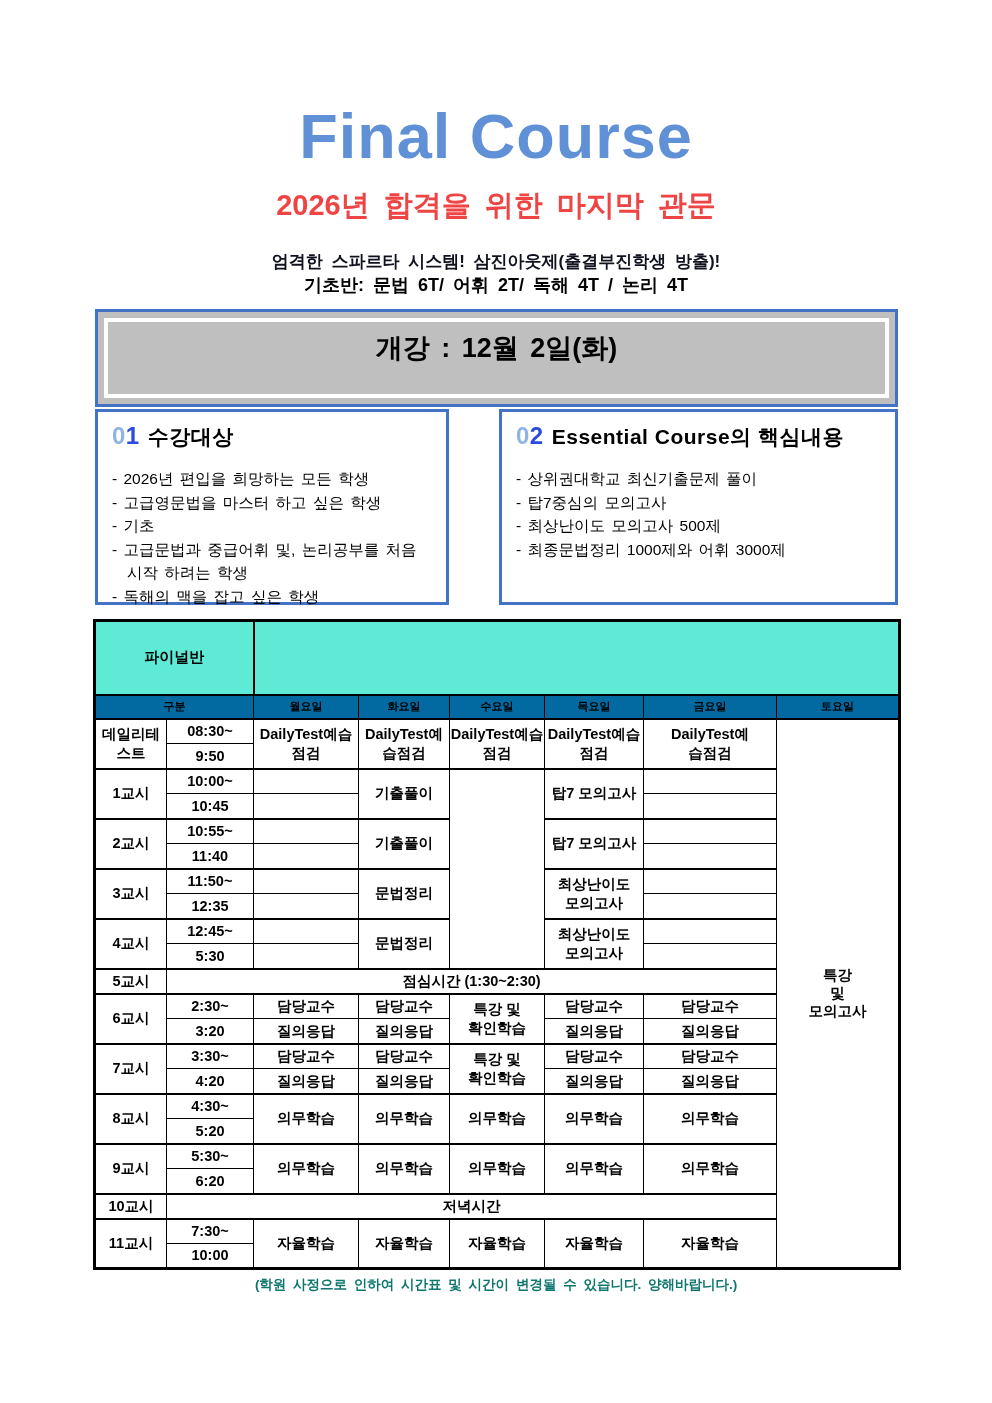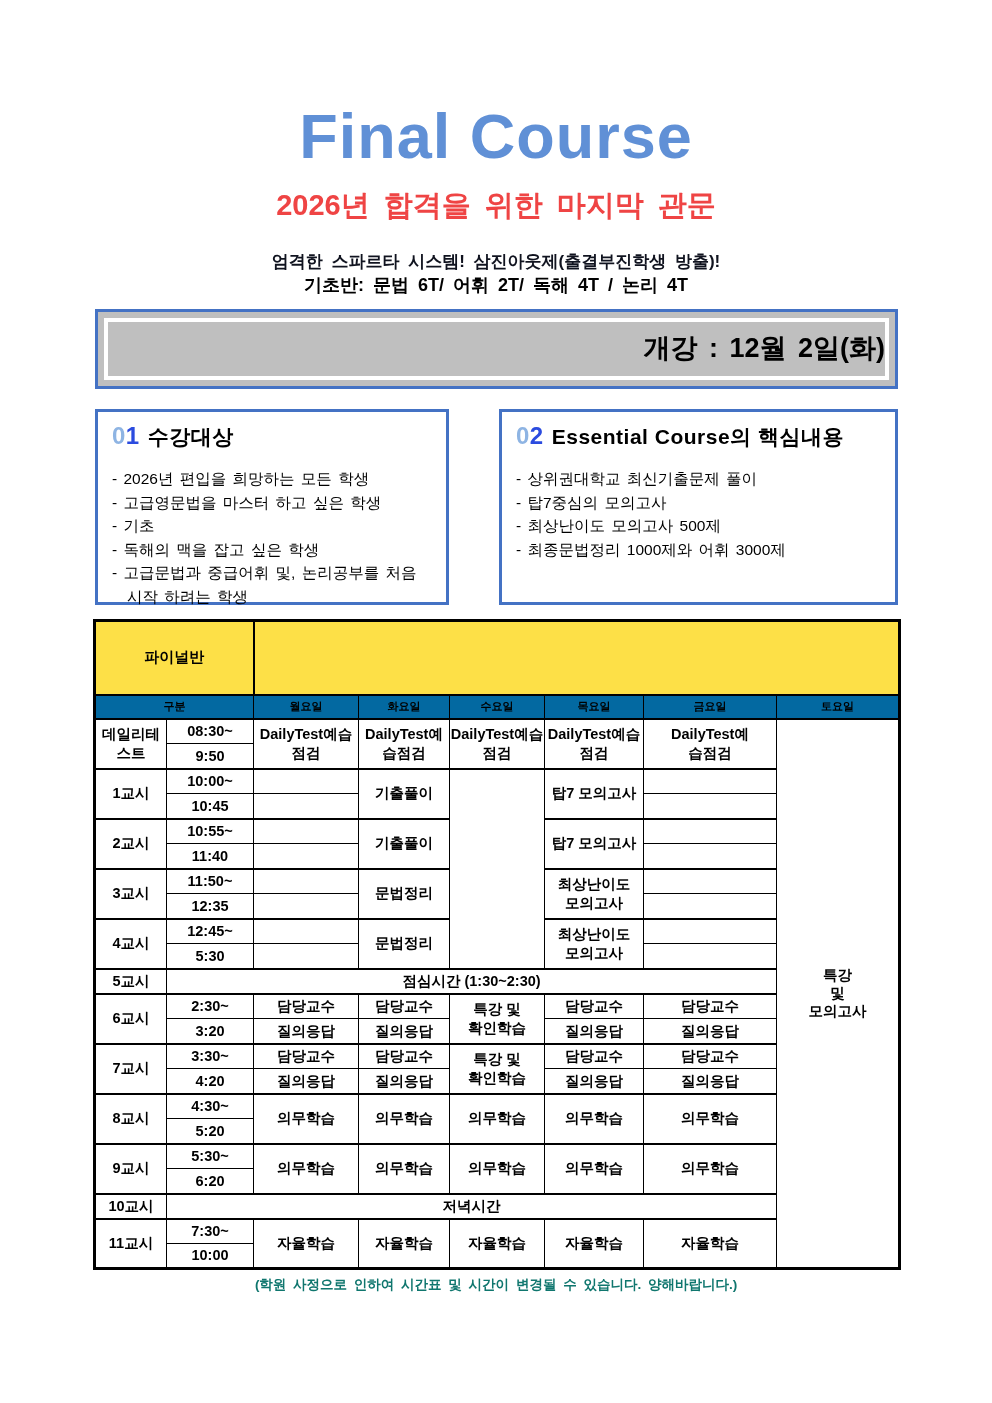--- a/index.html
+++ b/index.html
@@ -13,22 +13,22 @@
   .title { top:84px; font-size:63px; font-weight:700; color:#6090D6; letter-spacing:1px; }
   .subtitle { top:170px; font-size:29px; font-weight:700; color:#FF6600; word-spacing:6px; }
   .sys-line1 { top:234px; font-size:17px; font-weight:700; color:#10131f; word-spacing:4px; }
   .sys-line2 { top:257px; font-size:18px; font-weight:700; color:#000; word-spacing:4px; }
 
   .banner {
     position:absolute; top:293px; left:95px; width:803px;
     border:3px solid #4472C4; background:#BFBFBF; padding:6px;
   }
   .banner-inner {
-    border:4px solid #ffffff; text-align:right;
-    font-size:27px; font-weight:700; padding:8px 0 10px 0; color:#000;
+    border:4px solid #ffffff; text-align:center;
+    font-size:27px; font-weight:700; padding:8px 0 28px 0; color:#000;
     word-spacing:4px;
   }
 
   .info-box {
     position:absolute; top:393px; height:196px; background:#fff;
     border:3px solid #4472C4; padding:8px 12px 8px 14px;
   }
   .info-box.left  { left:95px;  width:354px; }
   .info-box.right { left:499px; width:399px; }
   .box-title { font-size:21px; font-weight:700; margin:2px 0 16px 0; letter-spacing:0.5px; }
@@ -42,21 +42,21 @@
     position:absolute; top:603px; left:93px; width:805px;
     border-collapse:collapse; table-layout:fixed;
     border:3px solid #000;
   }
   table.schedule td {
     border:1px solid #000; text-align:center; vertical-align:middle;
     font-weight:700; font-size:14.5px; padding:0; white-space:pre-line;
     overflow:hidden; background:#fff; line-height:1.25;
   }
   tr.class-row { height:74px; }
-  tr.class-row td { background:#fde047; border-width:2px; font-size:15px; }
+  tr.class-row td { background:#5eead4; border-width:2px; font-size:15px; }
   tr.day-row { height:24px; }
   tr.day-row td { background:#0369a1; border-top-width:2px; border-bottom-width:2px; font-size:11px; }
   tr.body-row { height:25px; }
   tr.rt > td { border-top-width:2px; }
   td.time { font-size:14px; }
   td.period { font-size:15px; }
   td.sat { font-size:15px; }
 
   .footer-note { top:1260px; font-size:13.5px; font-weight:700; color:#0f766e; word-spacing:3px; }
 </style>
@@ -75,22 +75,22 @@
   </div>
 
   <div class="info-box left" id="box1">
     <div class="box-title">
       <span class="box-num"><span class="n0">0</span><span class="n1">1</span></span><span class="box-title-text">수강대상</span>
     </div>
     <ul class="box-list">
         <li>- 2026년 편입을 희망하는 모든 학생</li>
         <li>- 고급영문법을 마스터 하고 싶은 학생</li>
         <li>- 기초</li>
+        <li>- 고급문법과 중급어휘 및, 논리공부를 처음 시작 하려는 학생</li>
         <li>- 독해의 맥을 잡고 싶은 학생</li>
-        <li>- 고급문법과 중급어휘 및, 논리공부를 처음 시작 하려는 학생</li>
       </ul>
   </div>
 
   <div class="info-box right" id="box2">
     <div class="box-title">
       <span class="box-num"><span class="n0">0</span><span class="n1">2</span></span><span class="box-title-text">Essential Course의 핵심내용</span>
     </div>
     <ul class="box-list">
         <li>- 상위권대학교 최신기출문제 풀이</li>
         <li>- 탑7중심의 모의고사</li>

